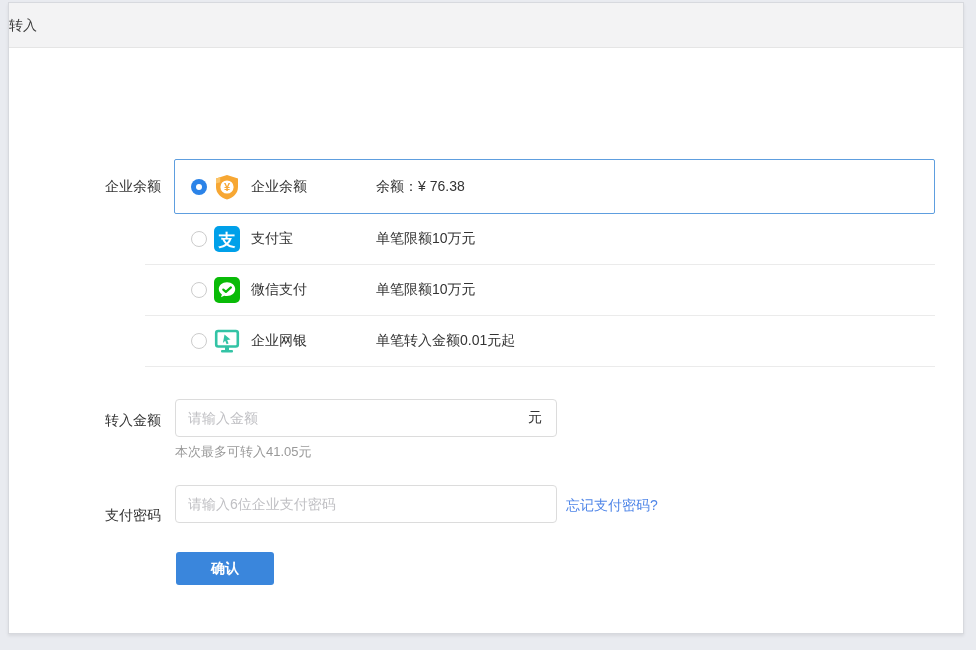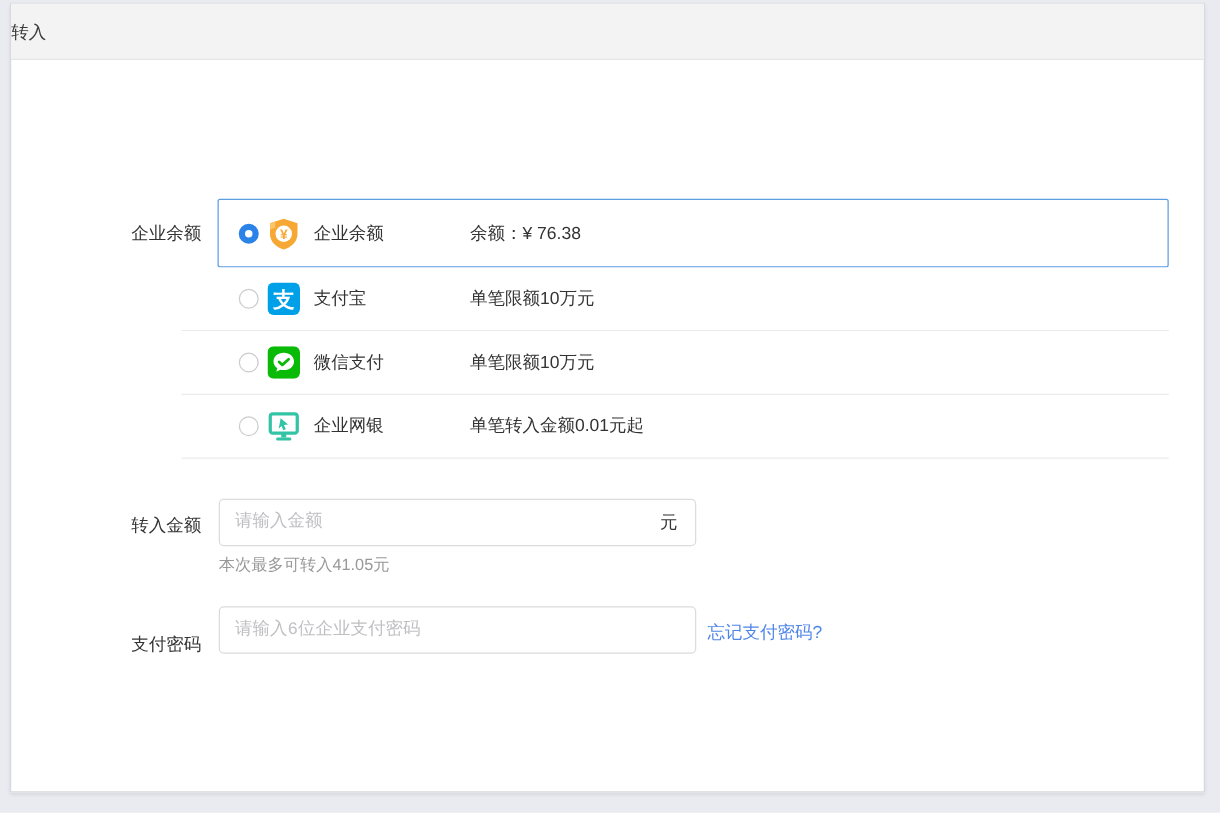--- a/index.html
+++ b/index.html
@@ -109,21 +109,21 @@
   #password-wrap { top: 437px; }
   .input-wrap input {
     flex: 1;
     border: none;
     outline: none;
     height: 100%;
     padding: 0 12px;
     font-size: 14px;
     color: #333;
     background: transparent;
-    font-family: Liberation Mono, monospace;
+    font-family: Liberation Sans, sans-serif;
   }
   .input-wrap input::placeholder { color: #c0c0c4; }
   .unit {
     font-size: 14px;
     color: #333;
     padding-right: 14px;
   }
   .hint {
     position: absolute;
     top: 395px; left: 166px;
@@ -217,15 +217,16 @@
       <span class="unit">元</span>
     </div>
     <div class="hint">本次最多可转入41.05元</div>
 
     <div class="field-label" id="label-password">支付密码</div>
     <div class="input-wrap" id="password-wrap">
       <input type="text" placeholder="请输入6位企业支付密码" style="">
     </div>
     <a class="forgot-link">忘记支付密码?</a>
 
+    <button class="confirm-btn">确认</button>
 
   </div>
 </div>
 
 </body></html>

